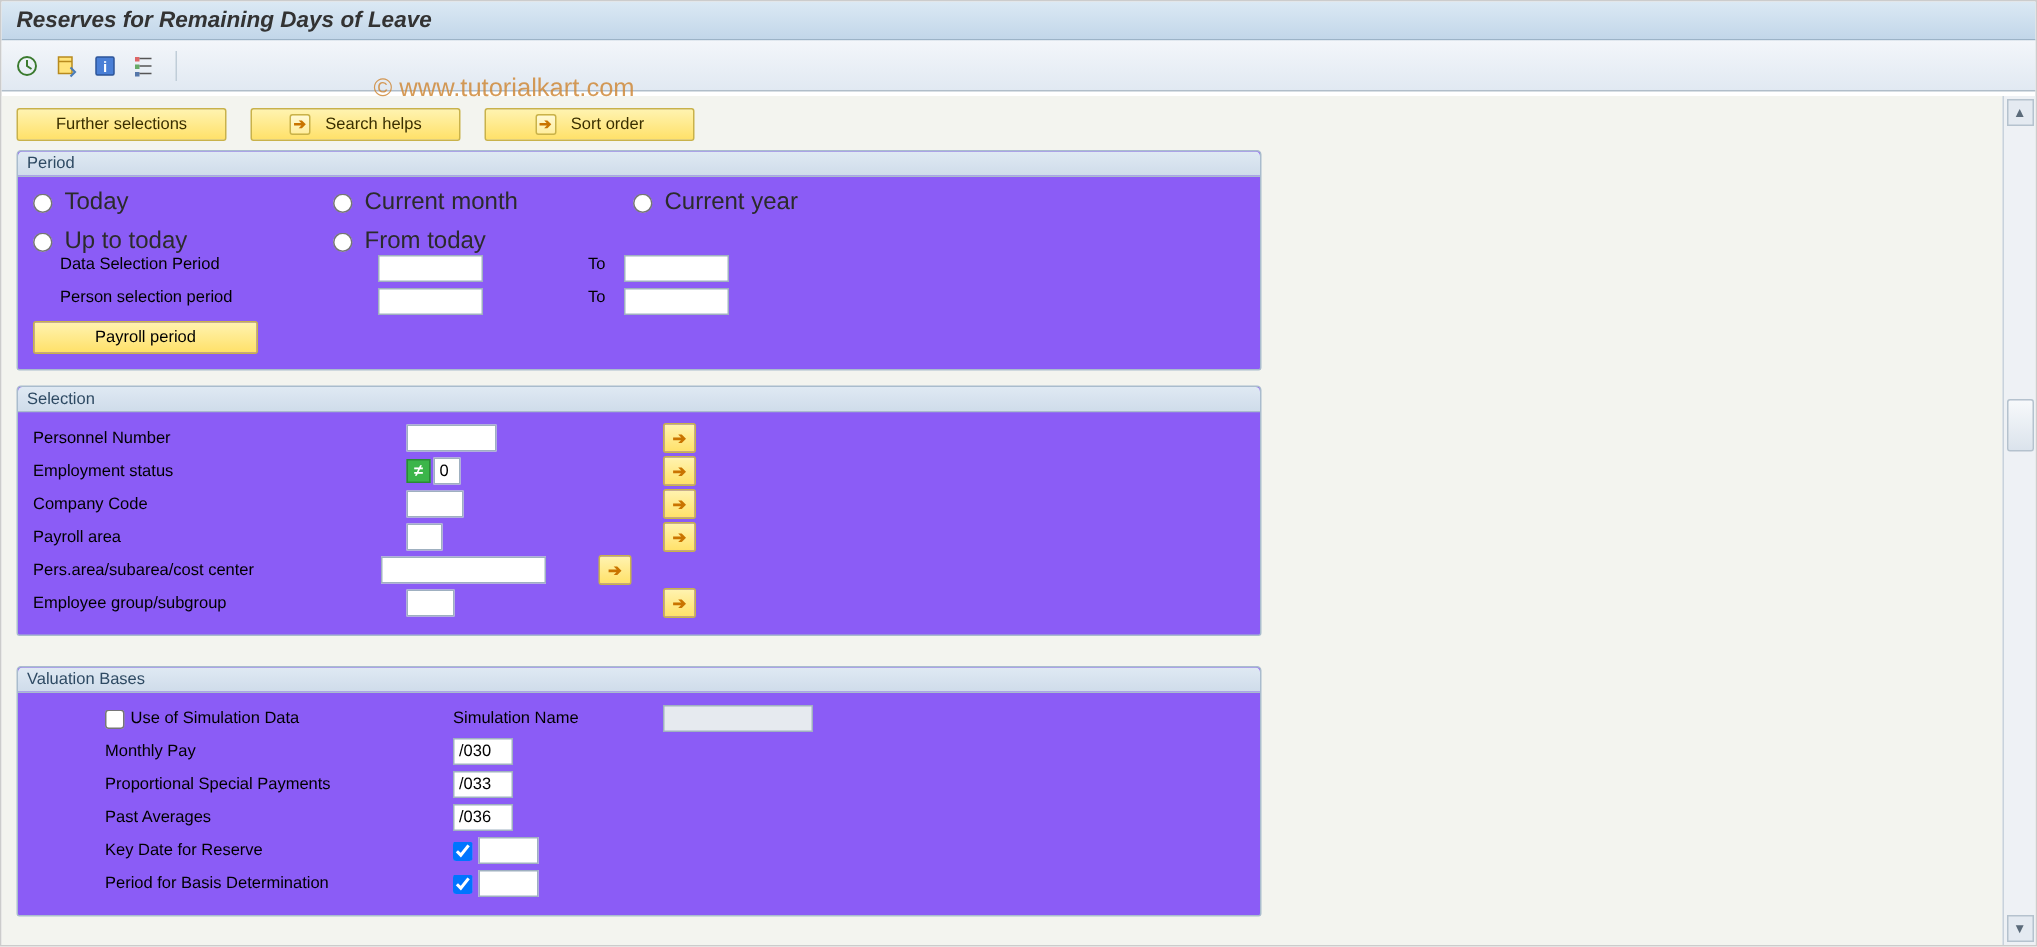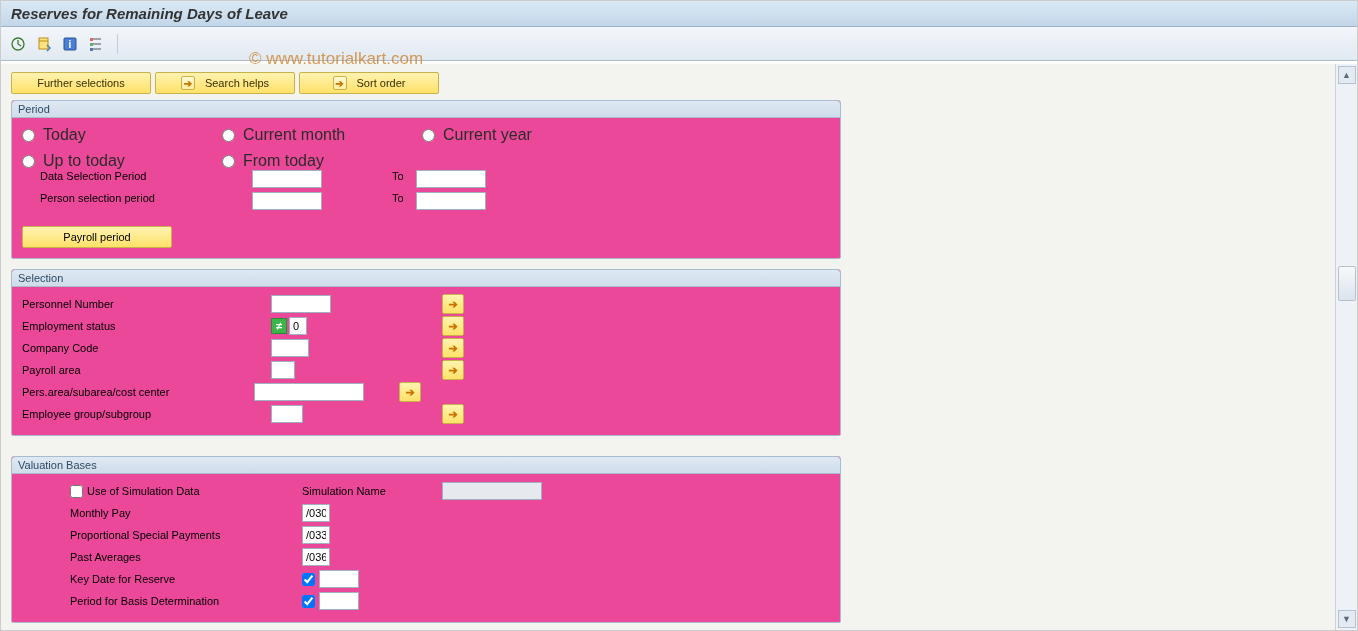--- a/index.html
+++ b/index.html
@@ -64,21 +64,21 @@
     border:1px solid #b5c2ce;
     display:flex; align-items:center; justify-content:center;
     font-size:9px; color:#5b6b7a;
     cursor:pointer;
   }
   .vscroll .track { flex:1; width:18px; position:relative; }
   .vscroll .grip-top { position:absolute; top:180px; left:0; width:18px; height:35px;
     background:linear-gradient(#f7f9fb,#dbe3ec); border:1px solid #b5c2ce; border-radius:2px; }
 
   
-  .app-btn-row { display:flex; gap:4px; margin-bottom:6px; }
+  .app-btn-row { display:flex; gap:16px; margin-bottom:6px; }
   .app-btn {
     background: linear-gradient(#fff3b0,#ffe169);
     border:1px solid #c9b24a;
     border-radius:2px;
     font-size:11px;
     color:#3a2f00;
     padding:2px 8px;
     height:22px;
     display:flex; align-items:center;
     cursor:pointer;
@@ -91,21 +91,21 @@
     border:1px solid #c9b24a;
     border-radius:2px;
     margin-right:10px;
     display:flex; align-items:center; justify-content:center;
     color:#c97400; font-size:10px; font-weight:bold;
   }
 
   
   .groupbox {
     border:1px solid #a9bccd;
-    background:#ec4899;
+    background:#8b5cf6;
     border-radius:3px 3px 2px 2px;
     width:830px;
     margin-bottom:10px;
   }
   .groupbox .gb-title {
     background:linear-gradient(#dfe9f3,#cfdcea);
     border-bottom:1px solid #a9bccd;
     font-size:11px;
     color:#2e4a63;
     padding:2px 6px;
@@ -126,21 +126,21 @@
 
   
   input.txt, input.txt-sm {
     border:1px solid #9fb0c0;
     background:#fff;
     font-size:11px;
     height:18px;
     padding:1px 3px;
   }
   input.txt { width:70px; }
-  input.txt-md { width:28px; border:1px solid #9fb0c0; background:#fff; height:18px; font-size:11px; padding:1px 3px; }
+  input.txt-md { width:40px; border:1px solid #9fb0c0; background:#fff; height:18px; font-size:11px; padding:1px 3px; }
   input.txt-narrow { width:28px; border:1px solid #9fb0c0; background:#fff; height:18px; font-size:11px; padding:1px 3px; }
   input.txt-wide { width:130px; border:1px solid #9fb0c0; background:#fff; height:18px; font-size:11px; padding:1px 3px; }
   .lbl { font-size:16px; color:#2b2b2b; }
 
   
   .more-btn {
     width:22px; height:20px;
     background:linear-gradient(#fff3b0,#ffe169);
     border:1px solid #c9b24a;
     border-radius:2px;
@@ -192,21 +192,21 @@
   
   .payroll-btn {
     background:linear-gradient(#fff3b0,#ffe169);
     border:1px solid #c9b24a;
     border-radius:2px;
     height:22px;
     width:150px;
     font-size:11px;
     display:flex; align-items:center; justify-content:center;
     cursor:pointer;
-    margin-top:12px;
+    margin-top:0;
   }
 
   
   .val-row { display:flex; align-items:center; height:22px; font-size:11px; }
   .val-label { width:232px; display:flex; align-items:center;margin-left:48px; }
   .val-input { display:flex; align-items:center; }
 </style>
 </head>
 <body>
 

